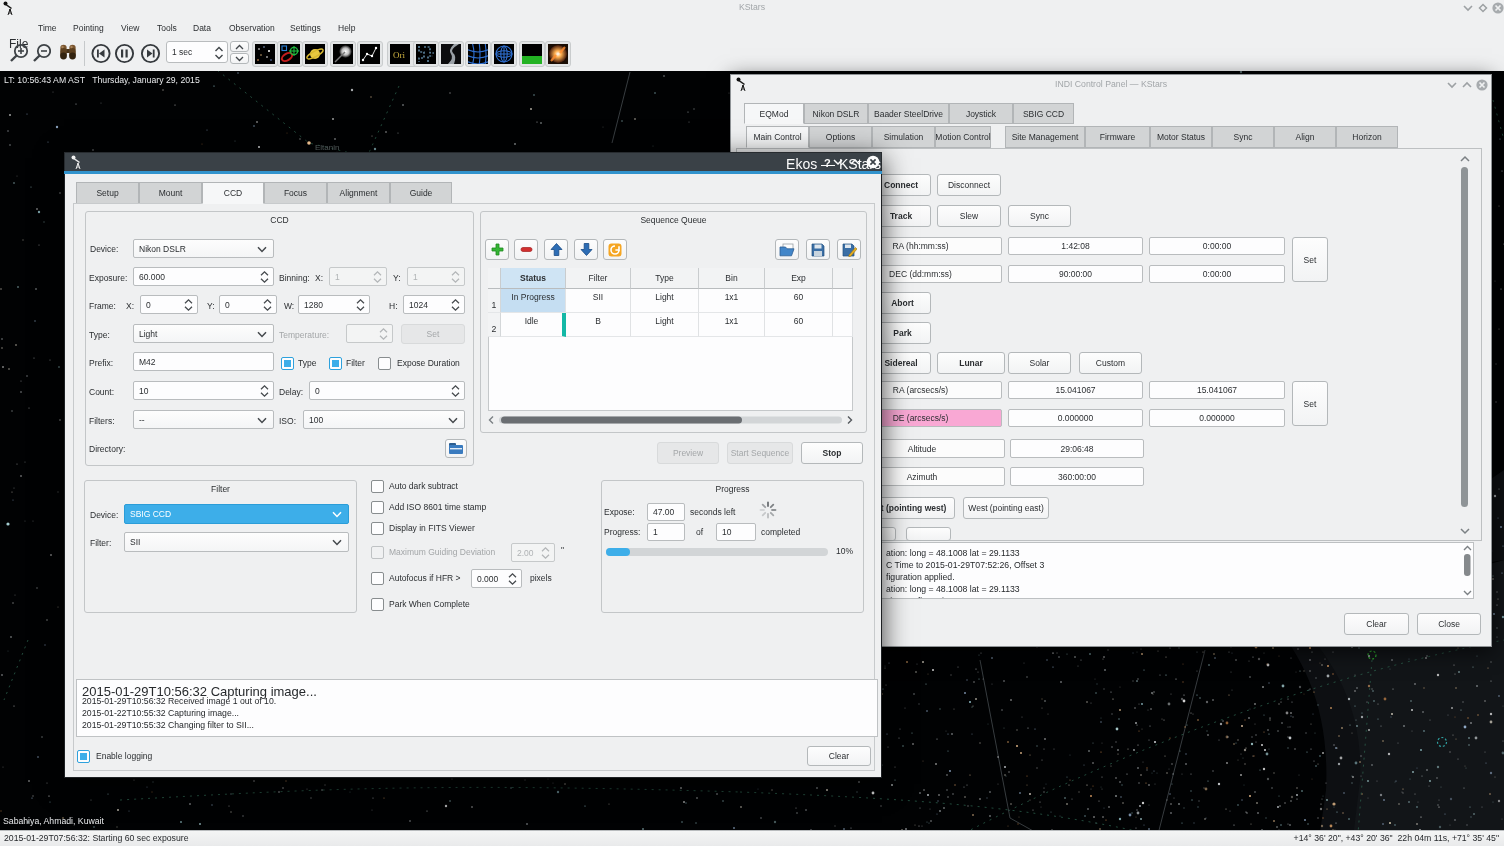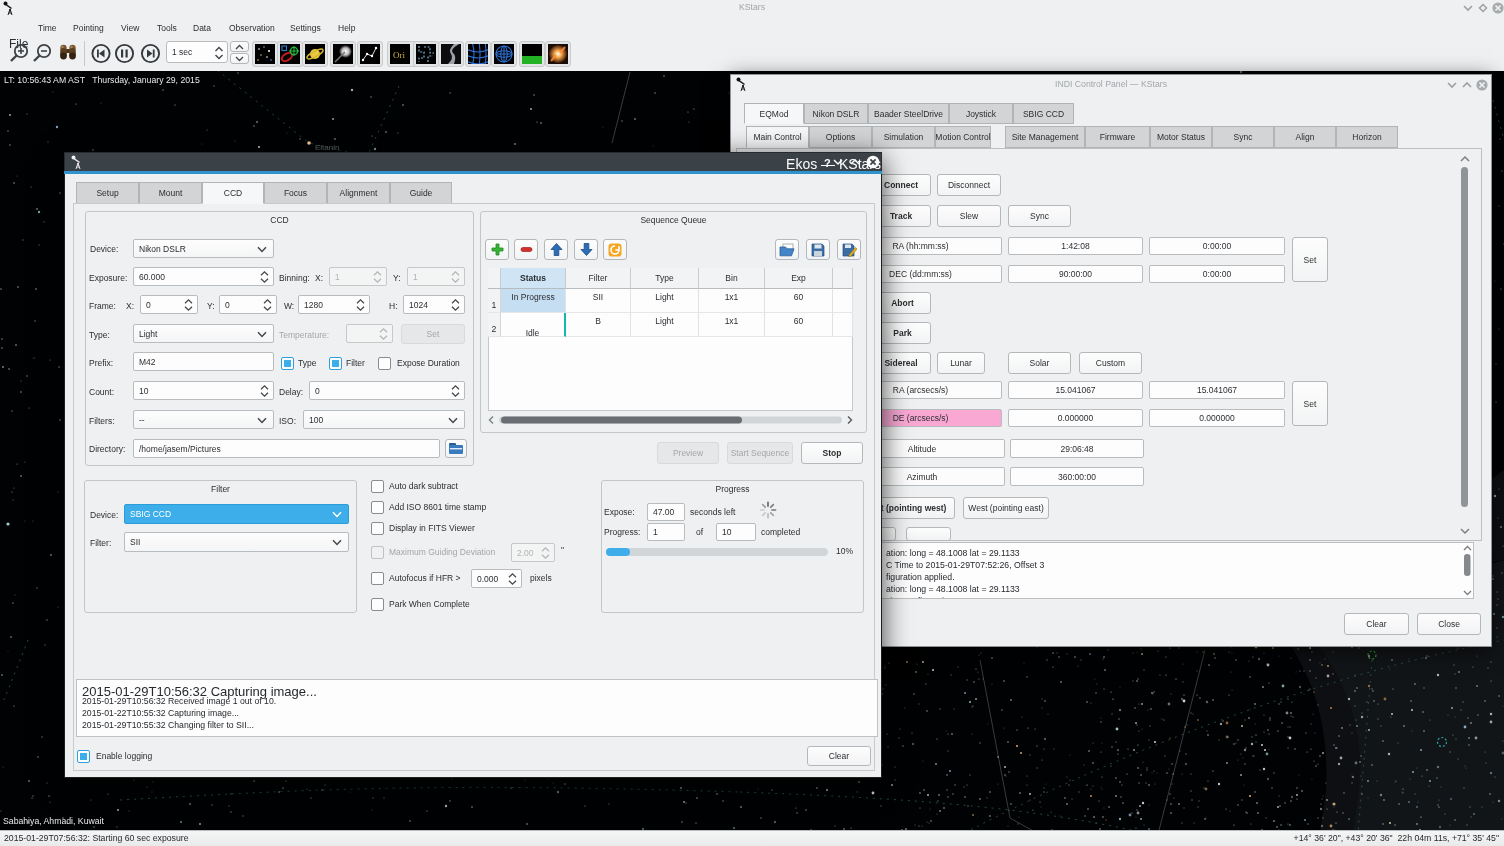--- a/index.html
+++ b/index.html
@@ -1783,21 +1783,21 @@
 <div class="fld ctr" style="left:108px;top:162px;width:163px;height:18px;background:#fcfcfc;">RA (hh:mm:ss)</div>
 <div class="fld ctr" style="left:277px;top:162px;width:135px;height:18px;background:#fdfdfe;">1:42:08</div>
 <div class="fld ctr" style="left:418px;top:162px;width:136px;height:18px;background:#fdfdfe;">0:00:00</div>
 <div class="btn" style="left:561px;top:162px;width:36px;height:45px;">Set</div>
 <div class="fld ctr" style="left:108px;top:190px;width:163px;height:18px;background:#fcfcfc;">DEC (dd:mm:ss)</div>
 <div class="fld ctr" style="left:277px;top:190px;width:135px;height:18px;background:#fdfdfe;">90:00:00</div>
 <div class="fld ctr" style="left:418px;top:190px;width:136px;height:18px;background:#fdfdfe;">0:00:00</div>
 <div class="btn" style="left:143px;top:217px;width:57px;height:22px;font-weight:bold;">Abort</div>
 <div class="btn" style="left:143px;top:247px;width:57px;height:22px;font-weight:bold;">Park</div>
 <div class="btn" style="left:140px;top:277px;width:60px;height:22px;font-weight:bold;">Sidereal</div>
-<div class="btn" style="left:206px;top:277px;width:48px;height:22px;">Lunar</div>
+<div class="btn" style="left:206px;top:277px;width:68px;height:22px;font-weight:bold;">Lunar</div>
 <div class="btn" style="left:277px;top:277px;width:63px;height:22px;">Solar</div>
 <div class="btn" style="left:348px;top:277px;width:63px;height:22px;">Custom</div>
 <div class="fld ctr" style="left:108px;top:306px;width:163px;height:18px;background:#fcfcfc;">RA (arcsecs/s)</div>
 <div class="fld ctr" style="left:277px;top:306px;width:135px;height:18px;background:#fdfdfe;">15.041067</div>
 <div class="fld ctr" style="left:418px;top:306px;width:136px;height:18px;background:#fdfdfe;">15.041067</div>
 <div class="btn" style="left:561px;top:306px;width:36px;height:45px;">Set</div>
 <div class="fld ctr" style="left:108px;top:334px;width:163px;height:18px;background:#f9a8d4;">DE (arcsecs/s)</div>
 <div class="fld ctr" style="left:277px;top:334px;width:135px;height:18px;background:#fdfdfe;">0.000000</div>
 <div class="fld ctr" style="left:418px;top:334px;width:136px;height:18px;background:#fdfdfe;">0.000000</div>
 <div class="fld ctr" style="left:108px;top:364px;width:166px;height:19px;background:#fcfcfc;">Altitude</div>
@@ -1927,21 +1927,20 @@
       </svg></div>
 <span class="lb" style="left:24px;top:263px;">Filters:</span>
 <div class="fld" style="left:68px;top:257px;width:141px;height:19px;background:linear-gradient(#fdfdfd,#f4f5f6)">--<svg style="position:absolute;right:6px;top:50%;margin-top:-3px" width="10" height="7" viewBox="0 0 10 7">
         <path d="M1,1.2 L5,5.4 L9,1.2" stroke="#45494d" stroke-width="1.5" fill="none"></path>
       </svg></div>
 <span class="lb" style="left:214px;top:263px;">ISO:</span>
 <div class="fld" style="left:238px;top:257px;width:162px;height:19px;background:linear-gradient(#fdfdfd,#f4f5f6)">100<svg style="position:absolute;right:6px;top:50%;margin-top:-3px" width="10" height="7" viewBox="0 0 10 7">
         <path d="M1,1.2 L5,5.4 L9,1.2" stroke="#45494d" stroke-width="1.5" fill="none"></path>
       </svg></div>
 <span class="lb" style="left:24px;top:291px;">Directory:</span>
-<div class="fld" style="left:68px;top:286px;width:307px;height:19px">/home/jasem/Pictures</div>
 <div class="btn" style="left:380px;top:286px;width:22px;height:19px">
       <svg width="16" height="13" viewBox="0 0 16 13">
         <rect x="1" y="1" width="7" height="4" rx="1" fill="#2c5d8f"></rect>
         <rect x="1" y="3" width="14" height="9" rx="1" fill="#3a7bbf"></rect>
         <rect x="2" y="6" width="12" height="1.4" fill="#fff" opacity="0.85"></rect>
       </svg>
     </div>
 <div class="gb" style="left:415px;top:58px;width:387px;height:222px">
       <div class="gbt">Sequence Queue</div>
     </div>
@@ -2001,21 +2000,21 @@
 <div class="a" style="left:700px;top:115px;width:68px;height:21px;background:#f2f3f4;border-right:1px solid #c9ccce;border-bottom:1px solid #b9bcbe;font-size:8.5px;color:#2b2e31;display:flex;align-items:center;justify-content:center;">Exp</div>
 <div class="a" style="left:768px;top:115px;width:20px;height:21px;background:#f2f3f4;border-right:1px solid #c9ccce;border-bottom:1px solid #b9bcbe;font-size:8.5px;color:#2b2e31;display:flex;align-items:center;justify-content:center;"></div>
 <div class="a" style="left:423px;top:136px;width:13px;height:24px;border-right:1px solid #d4d7d9;border-bottom:1px solid #e4e6e8;background:#f2f3f4;font-size:8.7px;color:#2b2e31;display:flex;align-items:flex-end;justify-content:center;padding-bottom:2px">1</div>
 <div class="a" style="left:436px;top:136px;width:65px;height:24px;background:#c5def2;border-right:1px solid #e0e2e4;border-bottom:1px solid #e4e6e8;font-size:8.5px;color:#2b2e31;display:flex;align-items:flex-start;justify-content:center;padding-top:3px">In Progress</div>
 <div class="a" style="left:501px;top:136px;width:65px;height:24px;background:#fdfdfe;border-right:1px solid #e0e2e4;border-bottom:1px solid #e4e6e8;font-size:8.5px;color:#2b2e31;display:flex;align-items:flex-start;justify-content:center;padding-top:3px">SII</div>
 <div class="a" style="left:566px;top:136px;width:68px;height:24px;background:#fdfdfe;border-right:1px solid #e0e2e4;border-bottom:1px solid #e4e6e8;font-size:8.5px;color:#2b2e31;display:flex;align-items:flex-start;justify-content:center;padding-top:3px">Light</div>
 <div class="a" style="left:634px;top:136px;width:66px;height:24px;background:#fdfdfe;border-right:1px solid #e0e2e4;border-bottom:1px solid #e4e6e8;font-size:8.5px;color:#2b2e31;display:flex;align-items:flex-start;justify-content:center;padding-top:3px">1x1</div>
 <div class="a" style="left:700px;top:136px;width:68px;height:24px;background:#fdfdfe;border-right:1px solid #e0e2e4;border-bottom:1px solid #e4e6e8;font-size:8.5px;color:#2b2e31;display:flex;align-items:flex-start;justify-content:center;padding-top:3px">60</div>
 <div class="a" style="left:768px;top:136px;width:20px;height:24px;background:#fdfdfe;border-right:1px solid #e0e2e4;border-bottom:1px solid #e4e6e8;font-size:8.5px;color:#2b2e31;display:flex;align-items:flex-start;justify-content:center;padding-top:3px"></div>
 <div class="a" style="left:423px;top:160px;width:13px;height:24px;border-right:1px solid #d4d7d9;border-bottom:1px solid #e4e6e8;background:#f2f3f4;font-size:8.7px;color:#2b2e31;display:flex;align-items:flex-end;justify-content:center;padding-bottom:2px">2</div>
-<div class="a" style="left:436px;top:160px;width:65px;height:24px;background:#fdfdfe;border-right:2px solid #14b8a6;border-bottom:1px solid #e4e6e8;font-size:8.5px;color:#2b2e31;display:flex;align-items:flex-start;justify-content:center;padding-top:15px">Idle</div>
+<div class="a" style="left:436px;top:160px;width:65px;height:24px;background:#fdfdfe;border-right:4px solid #14b8a6;border-bottom:1px solid #e4e6e8;font-size:8.5px;color:#2b2e31;display:flex;align-items:flex-start;justify-content:center;padding-top:3px">Idle</div>
 <div class="a" style="left:501px;top:160px;width:65px;height:24px;background:#fdfdfe;border-right:1px solid #e0e2e4;border-bottom:1px solid #e4e6e8;font-size:8.5px;color:#2b2e31;display:flex;align-items:flex-start;justify-content:center;padding-top:3px">B</div>
 <div class="a" style="left:566px;top:160px;width:68px;height:24px;background:#fdfdfe;border-right:1px solid #e0e2e4;border-bottom:1px solid #e4e6e8;font-size:8.5px;color:#2b2e31;display:flex;align-items:flex-start;justify-content:center;padding-top:3px">Light</div>
 <div class="a" style="left:634px;top:160px;width:66px;height:24px;background:#fdfdfe;border-right:1px solid #e0e2e4;border-bottom:1px solid #e4e6e8;font-size:8.5px;color:#2b2e31;display:flex;align-items:flex-start;justify-content:center;padding-top:3px">1x1</div>
 <div class="a" style="left:700px;top:160px;width:68px;height:24px;background:#fdfdfe;border-right:1px solid #e0e2e4;border-bottom:1px solid #e4e6e8;font-size:8.5px;color:#2b2e31;display:flex;align-items:flex-start;justify-content:center;padding-top:3px">60</div>
 <div class="a" style="left:768px;top:160px;width:20px;height:24px;background:#fdfdfe;border-right:1px solid #e0e2e4;border-bottom:1px solid #e4e6e8;font-size:8.5px;color:#2b2e31;display:flex;align-items:flex-start;justify-content:center;padding-top:3px"></div>
 <svg class="a" style="left:421px;top:261px" width="370" height="12" viewBox="0 0 370 12">
 <path d="M7,2.5 L3.5,6 L7,9.5" stroke="#7b8084" stroke-width="1.4" fill="none"></path>
 <rect x="13" y="2.5" width="343" height="7" rx="3.5" fill="#d2d5d7"></rect>
 <rect x="15" y="2.5" width="241" height="7" rx="3.5" fill="#6a6e72"></rect>
 <path d="M362,2.5 L365.5,6 L362,9.5" stroke="#55595d" stroke-width="1.4" fill="none"></path>

